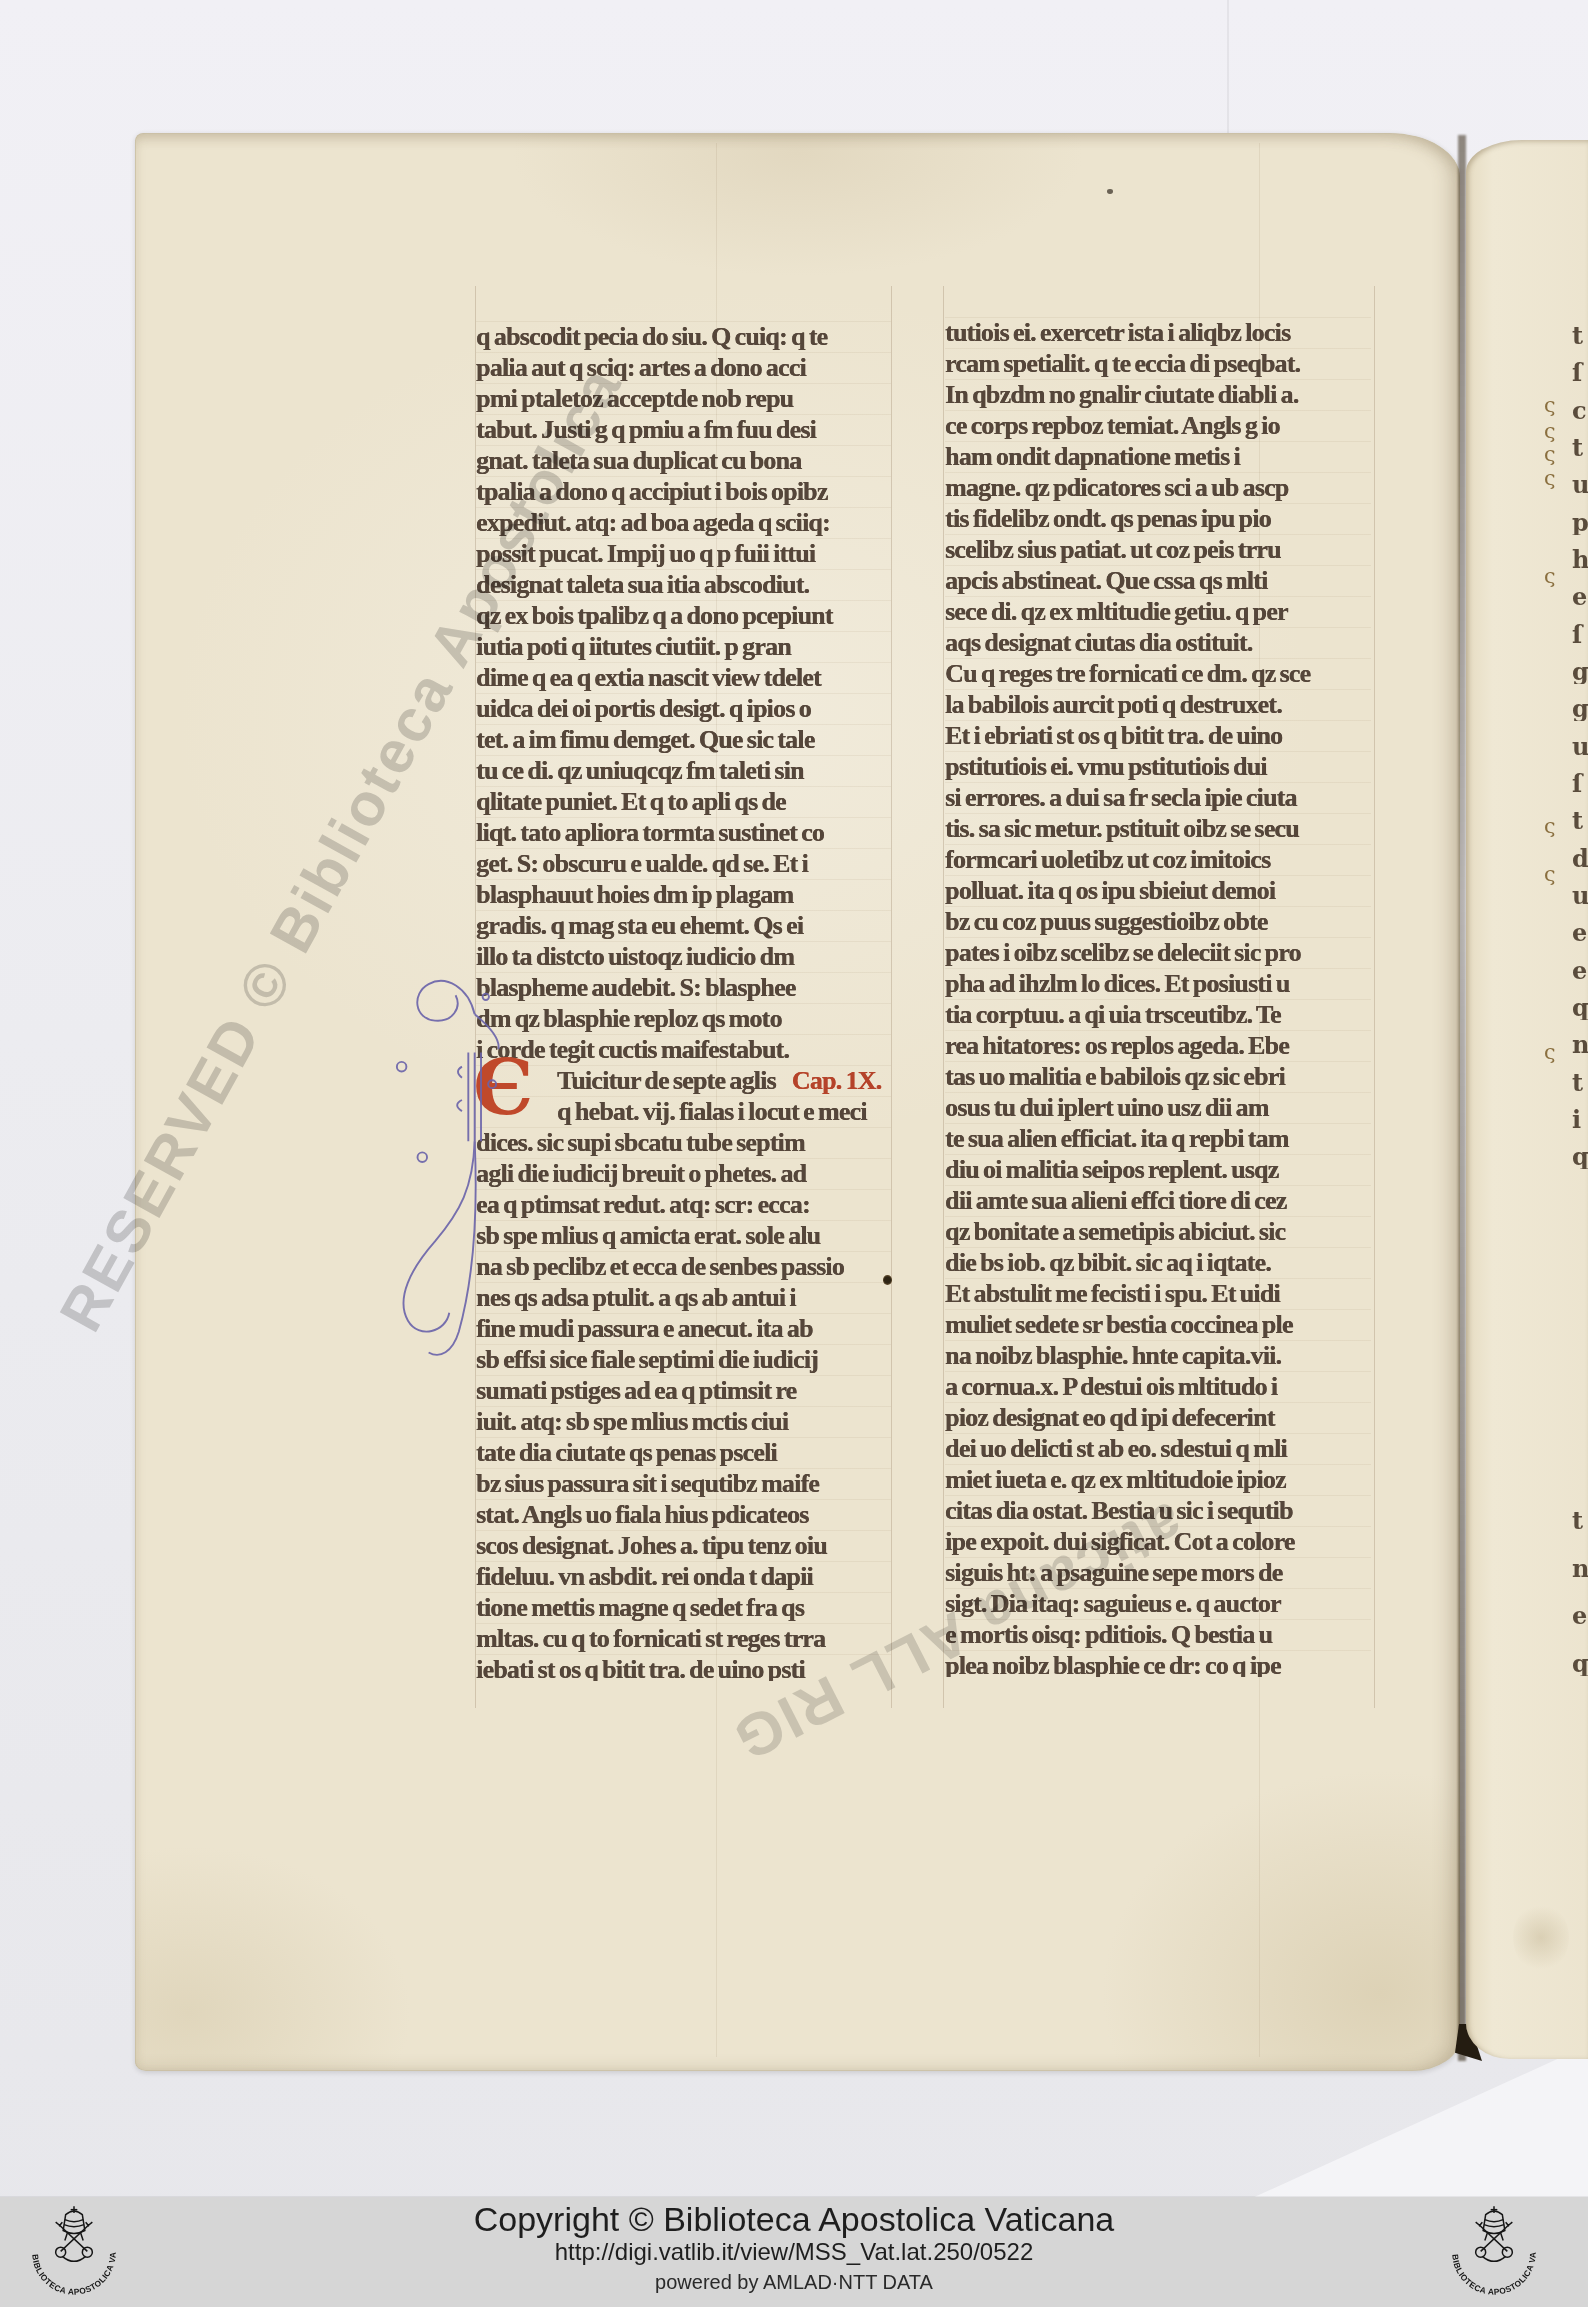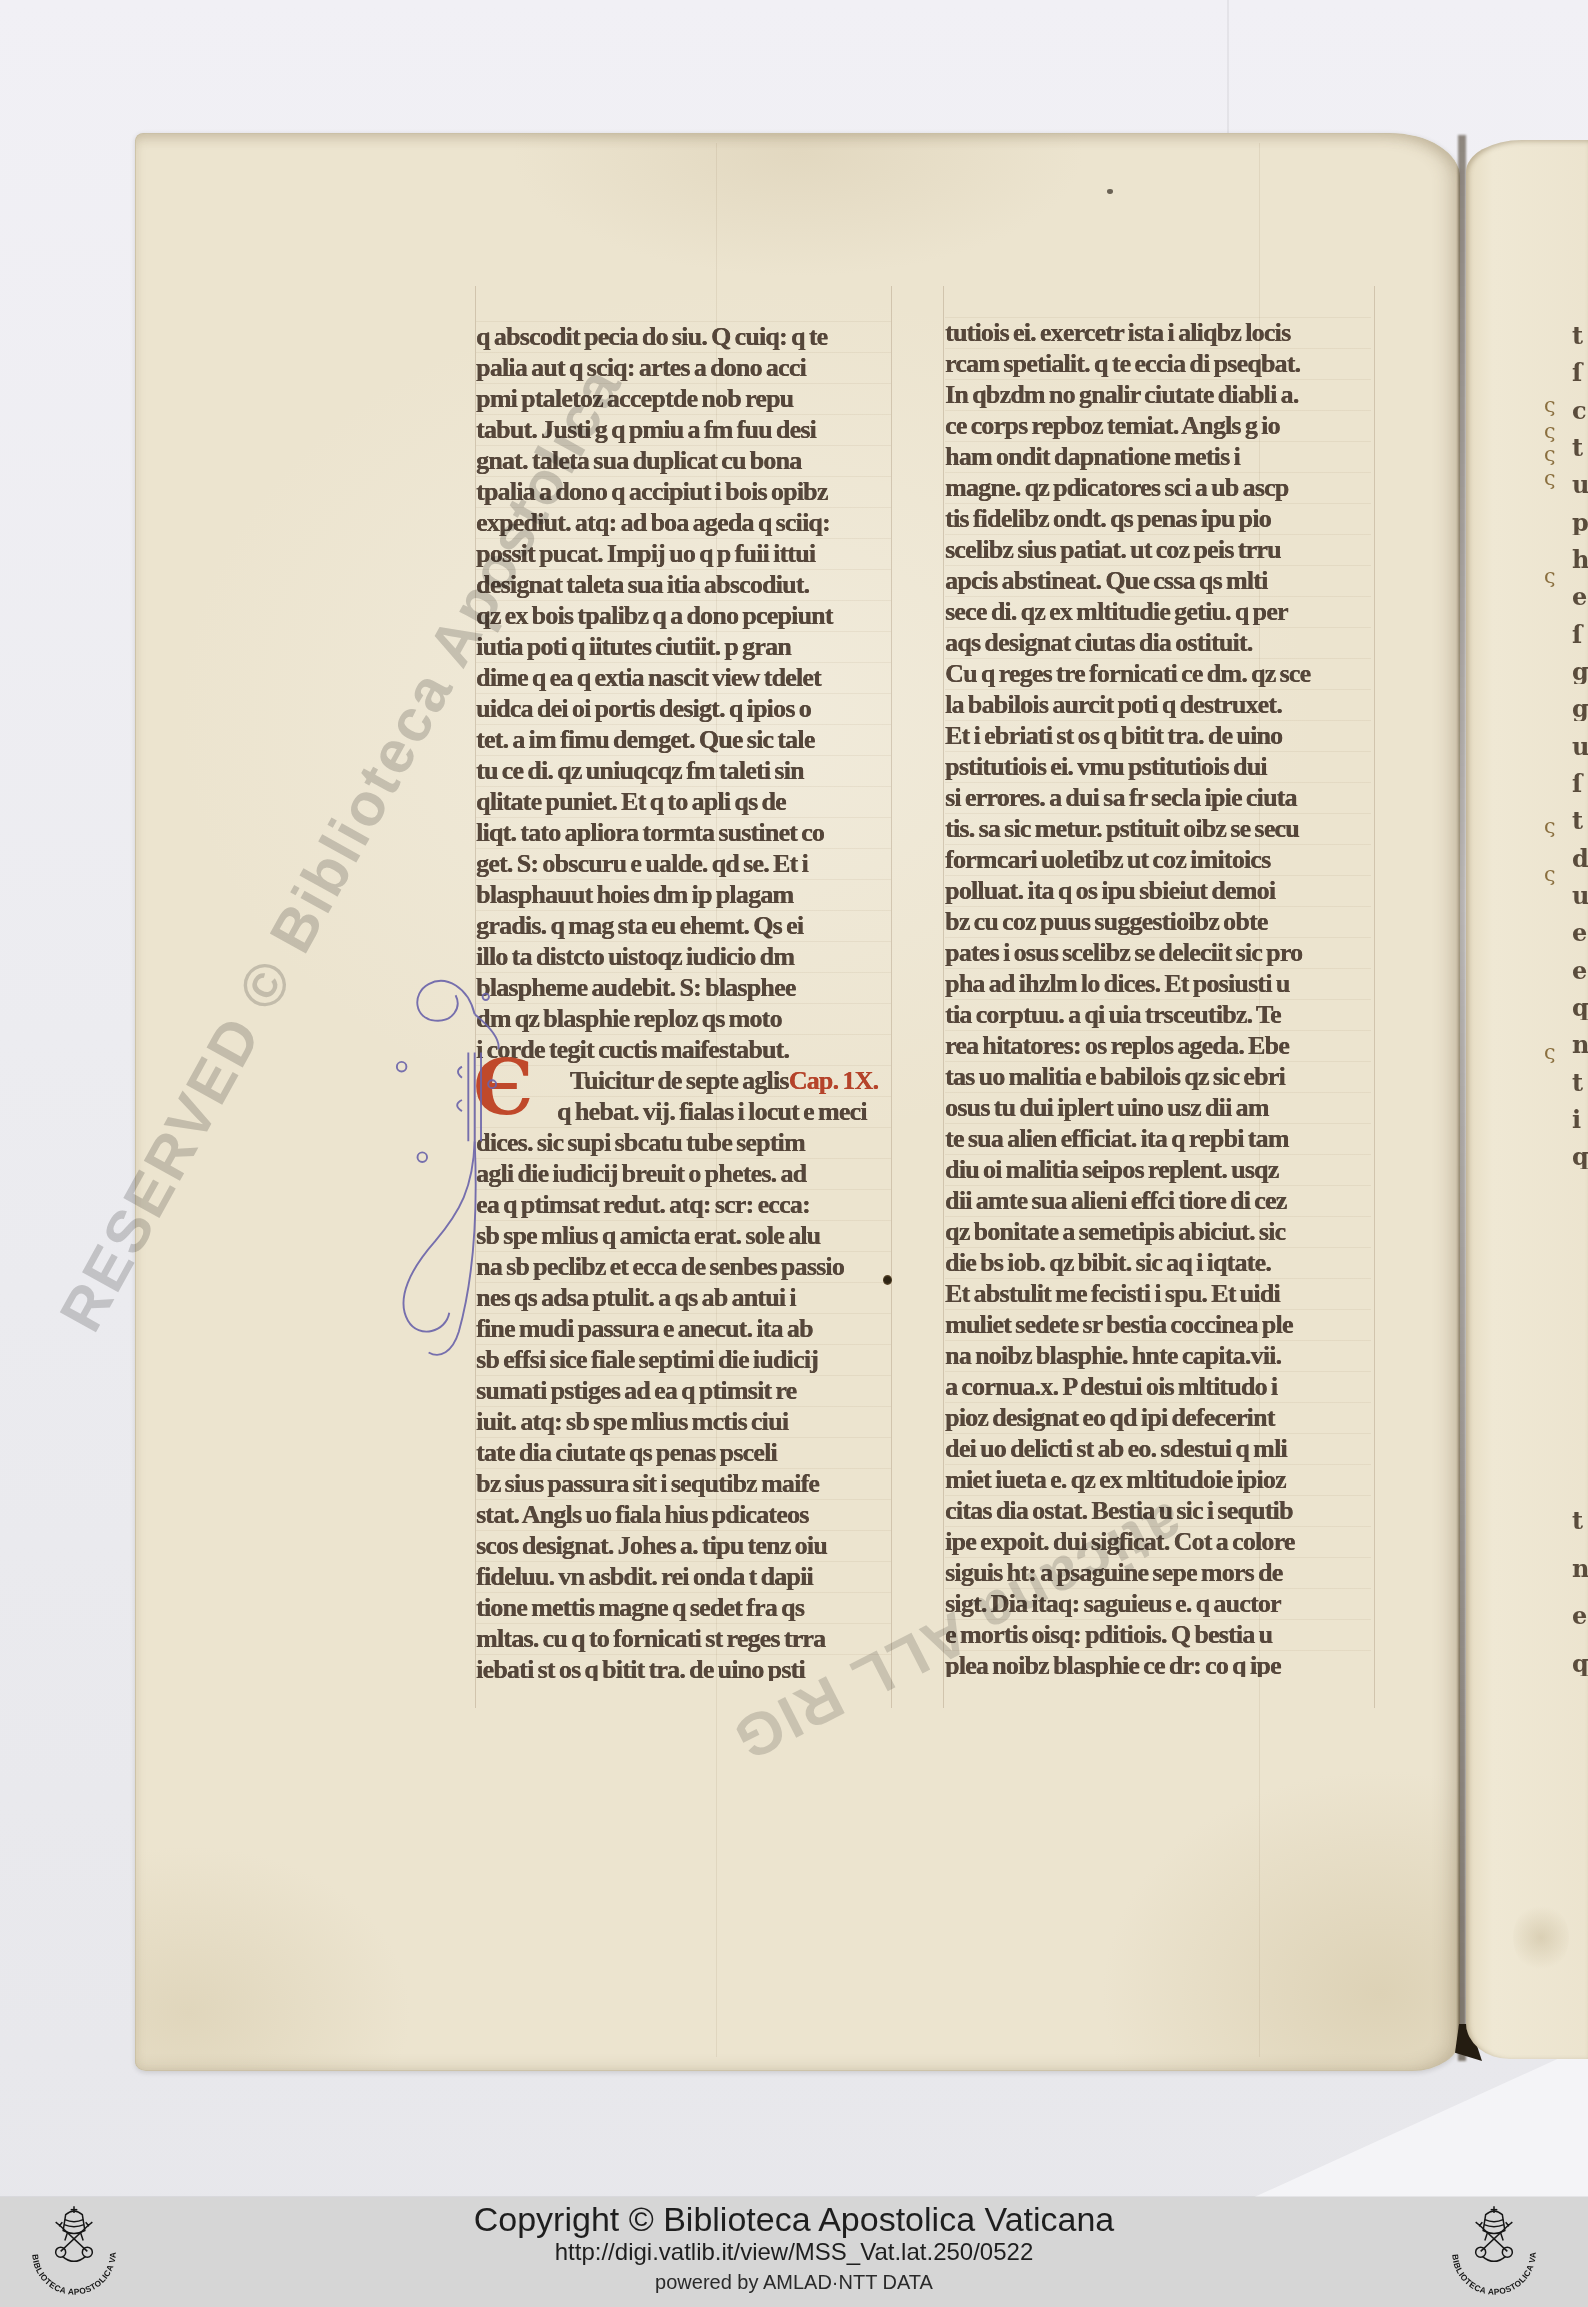--- a/index.html
+++ b/index.html
@@ -39,21 +39,21 @@
 
   
   .ms-col{position:absolute;width:415px;color:#55463a;font-family:Liberation Serif, serif;
         font-weight:700;font-size:26px;line-height:31px;letter-spacing:-0.8px;word-spacing:-1.6px;
         white-space:nowrap;overflow:hidden;
         background:repeating-linear-gradient(180deg,rgba(150,125,90,0.10) 0 0.8px,transparent 0.8px 31px);}
   #col1{left:476px;top:321px;height:1360px;}
   #col2{left:945px;top:317px;width:426px;height:1360px;}
   .ms-line{position:relative;height:31px;text-shadow:0.3px 0 0 currentColor;}
   .ms-line.indent{padding-left:81px;}
-  .rubric-line{display:flex;justify-content:center;}
+  .rubric-line{display:flex;justify-content:flex-start;gap:16px;}
   .rubric{color:#b5432a;text-shadow:0.3px 0 0 #b5432a;}
 
   
   .initial{position:absolute;left:473px;top:1050px;font-family:"DejaVu Serif",serif;
         font-weight:700;font-size:76px;line-height:1;color:#c0492b;z-index:3;}
   .flourish{position:absolute;left:373px;top:973px;z-index:3;}
 
   
   .wormhole{position:absolute;left:883px;top:1275px;width:8.7px;height:9.5px;border-radius:50%;
         background:radial-gradient(circle,#2e2414 0 45%,#6b5636 75%,rgba(107,86,54,0) 100%);}
@@ -166,21 +166,21 @@
     <div class="ms-line">aqs designat ciutas dia ostituit.</div>
     <div class="ms-line">Cu q reges tre fornicati ce dm. qz sce</div>
     <div class="ms-line">la babilois aurcit poti q destruxet.</div>
     <div class="ms-line">Et i ebriati st os q bitit tra. de uino</div>
     <div class="ms-line">pstitutiois ei. vmu pstitutiois dui</div>
     <div class="ms-line">si errores. a dui sa fr secla ipie ciuta</div>
     <div class="ms-line">tis. sa sic metur. pstituit oibz se secu</div>
     <div class="ms-line">formcari uoletibz ut coz imitoics</div>
     <div class="ms-line">polluat. ita q os ipu sbieiut demoi</div>
     <div class="ms-line">bz cu coz puus suggestioibz obte</div>
-    <div class="ms-line">pates i osus scelibz se deleciit sic pro</div>
+    <div class="ms-line">pates i oibz scelibz se deleciit sic pro</div>
     <div class="ms-line">pha ad ihzlm lo dices. Et posiusti u</div>
     <div class="ms-line">tia corptuu. a qi uia trsceutibz. Te</div>
     <div class="ms-line">rea hitatores: os replos ageda. Ebe</div>
     <div class="ms-line">tas uo malitia e babilois qz sic ebri</div>
     <div class="ms-line">osus tu dui iplert uino usz dii am</div>
     <div class="ms-line">te sua alien efficiat. ita q repbi tam</div>
     <div class="ms-line">diu oi malitia seipos replent. usqz</div>
     <div class="ms-line">dii amte sua alieni effci tiore di cez</div>
     <div class="ms-line">qz bonitate a semetipis abiciut. sic</div>
     <div class="ms-line">die bs iob. qz bibit. sic aq i iqtate.</div>

